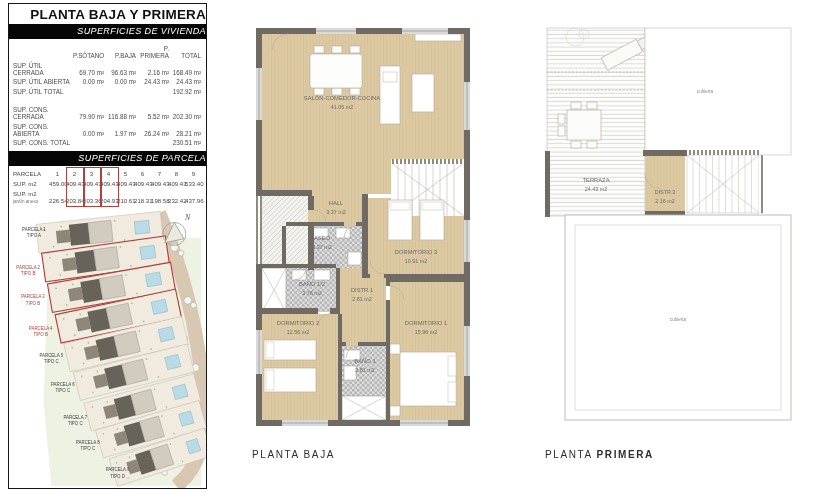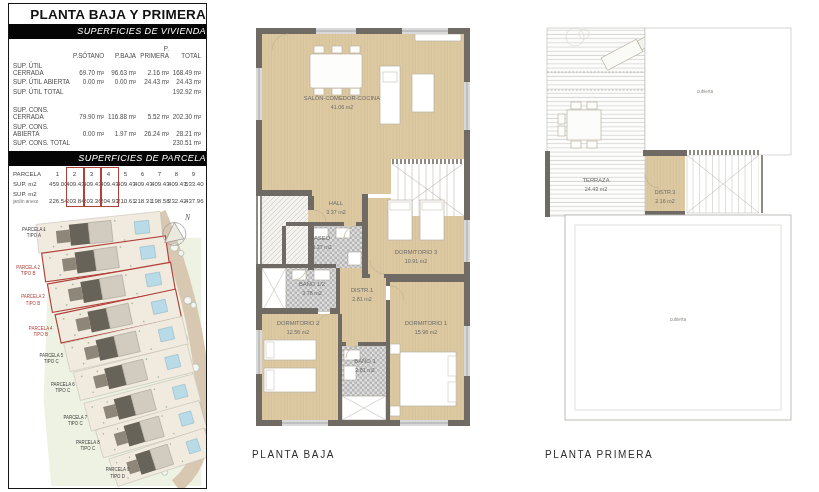--- a/index.html
+++ b/index.html
@@ -17,21 +17,21 @@
   .vgap{height:6px;}
   .ptbl{position:relative;padding:2px 4px 3px;font-size:6.1px;color:#4a4a4a;}
   .prow{display:grid;grid-template-columns:36px repeat(9,17px);margin:2.6px 0;align-items:end;}
   .prow .num{text-align:center;}
   .sublab{font-size:4.6px;color:#777;line-height:1.1;}
   .hl{position:absolute;top:1px;bottom:2px;width:17px;border:1px solid #b0413a;pointer-events:none;}
   .hl.c2{left:57px;} .hl.c3{left:74px;} .hl.c4{left:91px;}
   .esq{flex:1;width:100%;}
   
   .caption{position:absolute;top:449px;font-size:10px;letter-spacing:1.6px;color:#2e2e2e;}
-  .cap-bold{font-weight:normal;text-align:right;}
+  .cap-bold{font-weight:bold;text-align:right;}
   
   text{font-family:"Liberation Sans","DejaVu Sans",sans-serif;}
   .rlab{font-size:5.8px;fill:#6c6c6c;text-anchor:middle;}
   .rlab2{font-size:5.4px;fill:#6c6c6c;text-anchor:middle;}
   .tiny{font-size:4.6px;fill:#8d8d88;text-anchor:middle;}
   .plab{font-size:4.6px;fill:#3f3f3f;text-anchor:middle;}
   .plab.red{fill:#b0413a;}
   .north{font-size:8px;font-style:italic;fill:#555;font-family:"Liberation Serif","DejaVu Serif",serif;}
 </style>
 </head>

